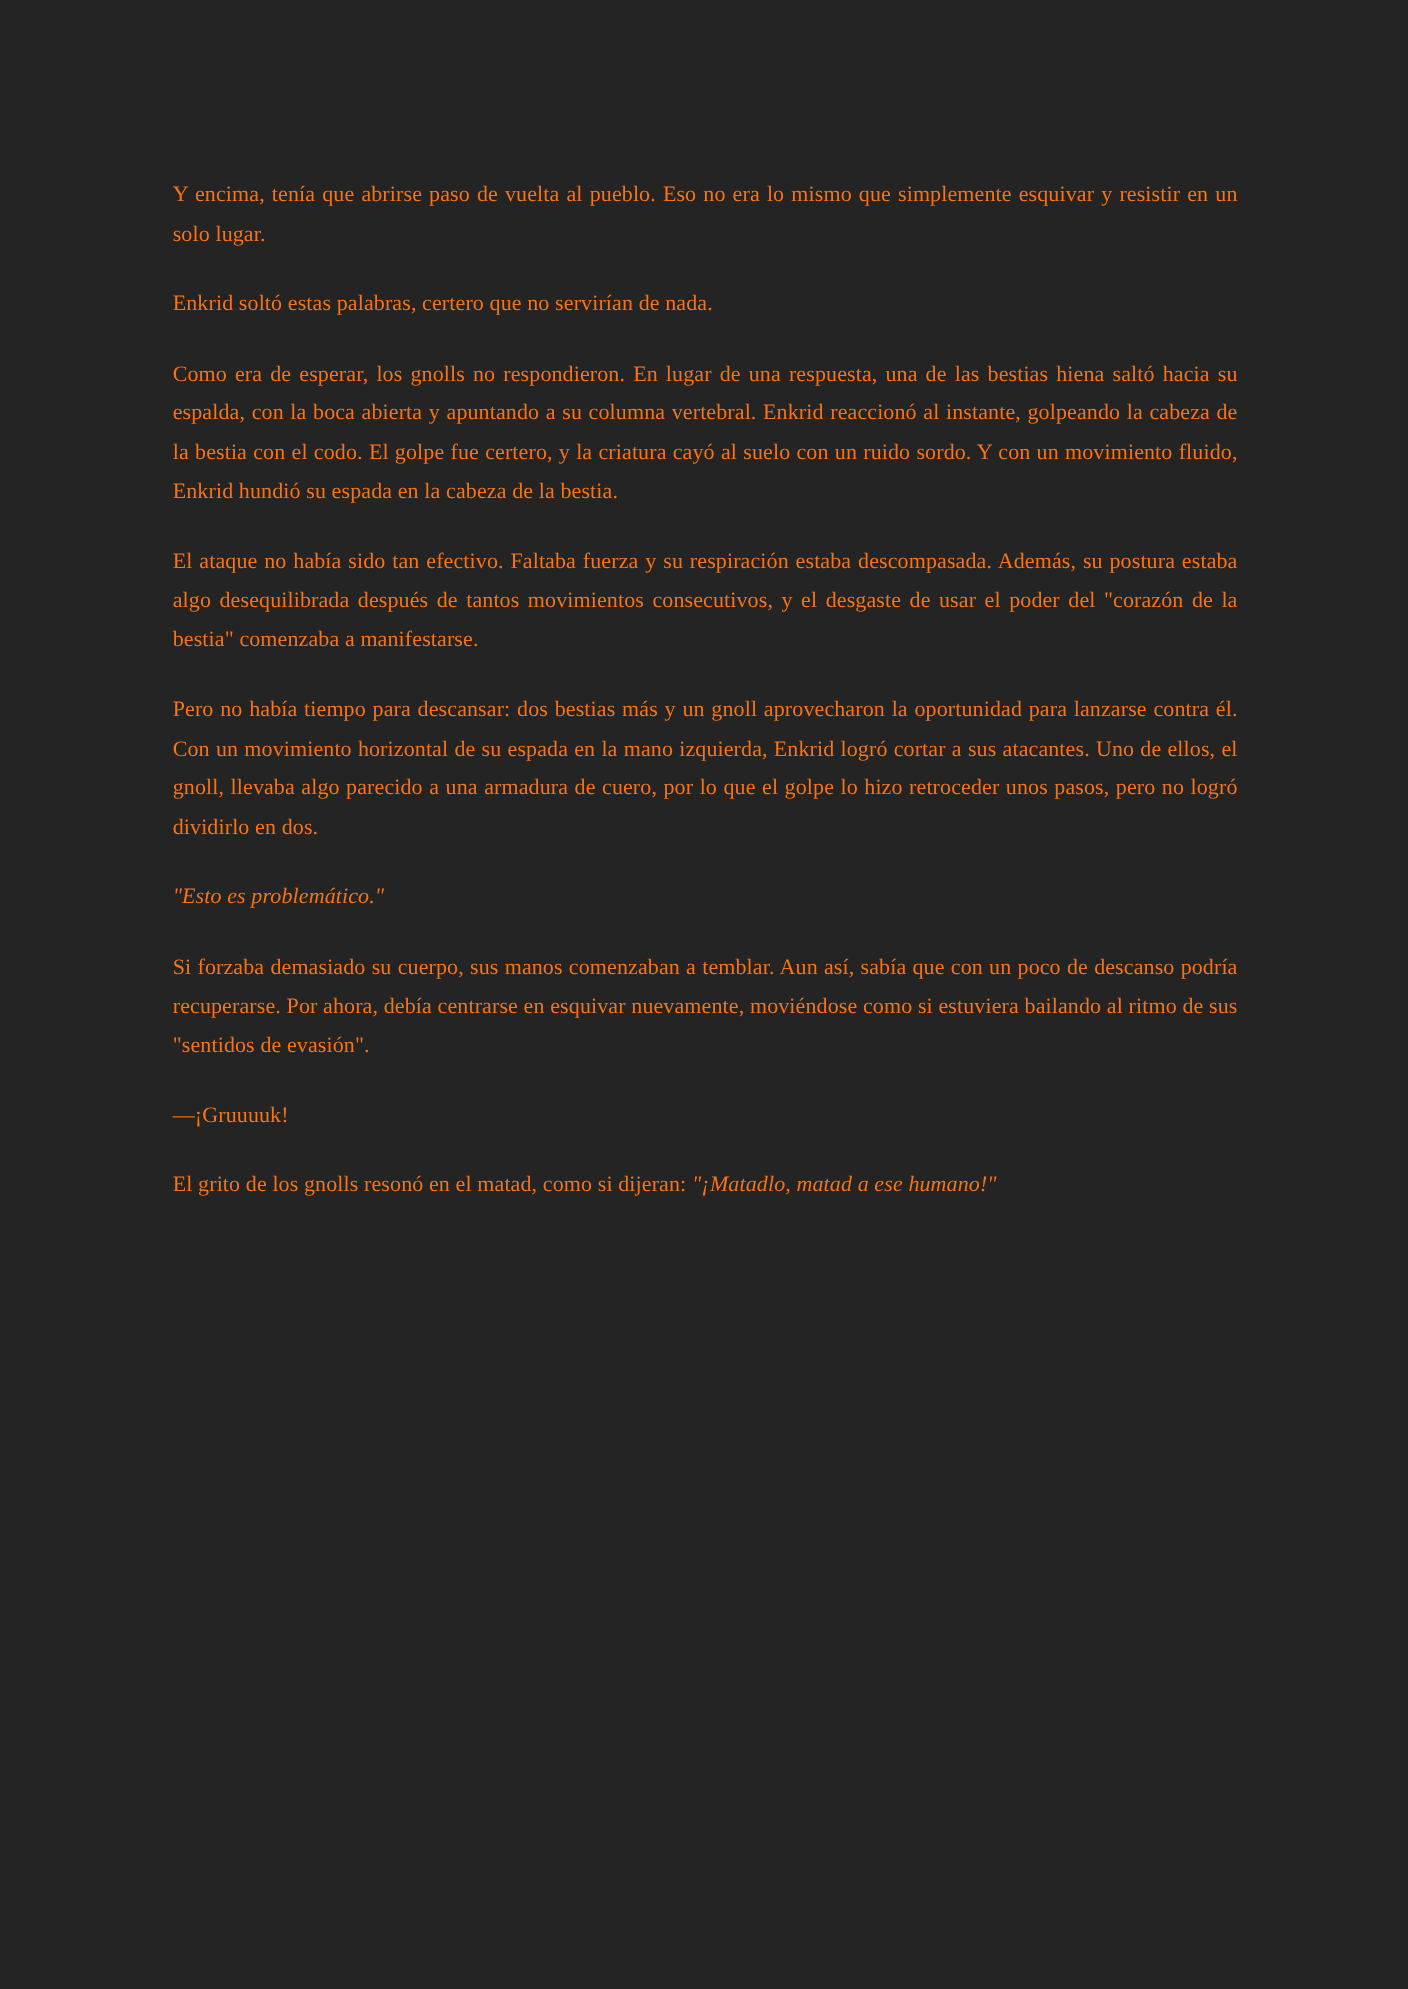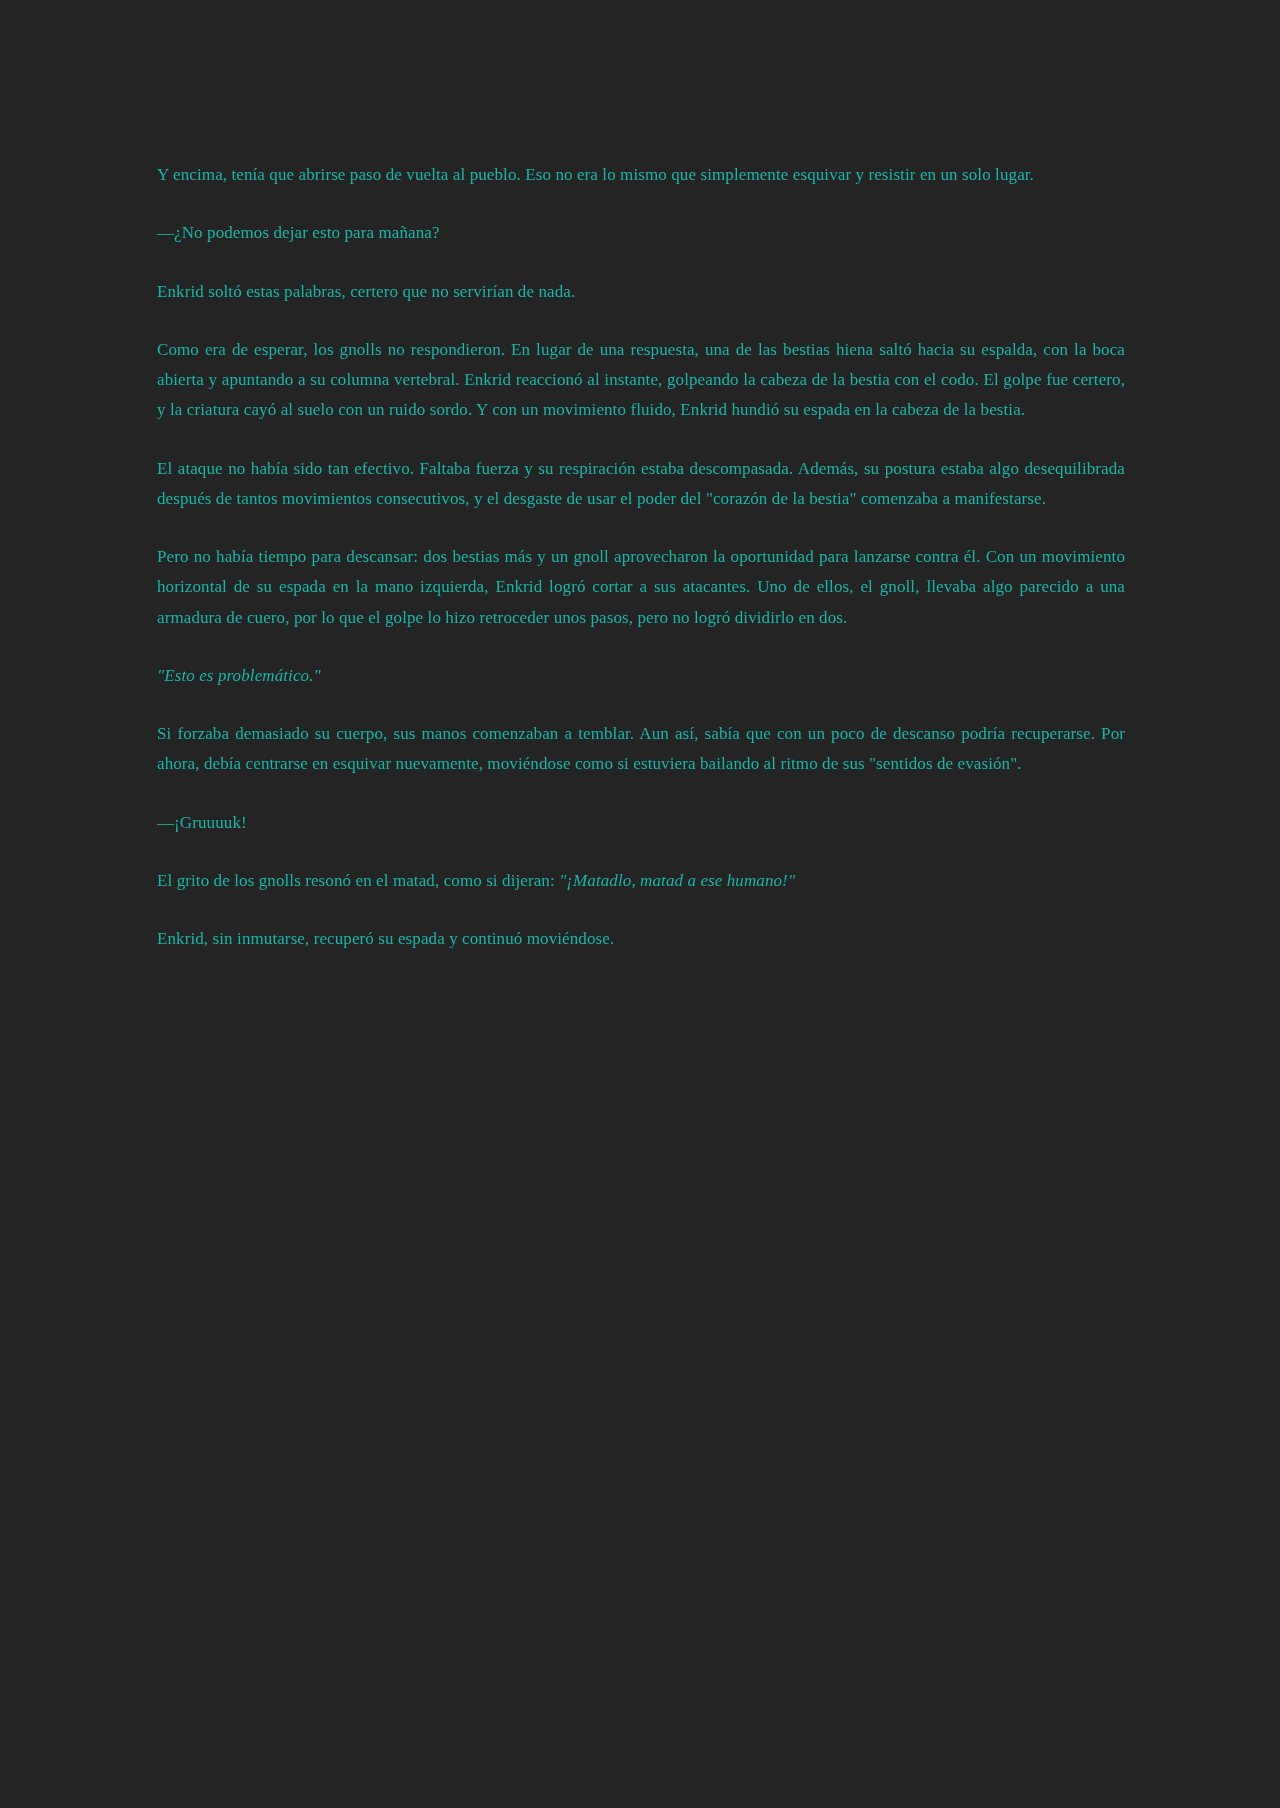--- a/index.html
+++ b/index.html
@@ -15,39 +15,37 @@
   }
   .reader-page {
     box-sizing: border-box;
     width: 1280px;
     height: 1808px;
     padding: 160px 155px 120px 157px;
     background: #242424;
   }
   .reader-page p {
     margin: 0 0 28px 0;
-    color: #14b8a6;
-    font-size: 17px;
+    color: #f97316;
+    font-size: 20px;
     line-height: 1.78;
     text-align: justify;
     letter-spacing: 0.1px;
   }
   .reader-page p span { white-space: pre-wrap; }
   .seg-italic { font-style: italic; }
 </style>
 </head>
 <body>
 
 <div class="reader-page">
   <div id="text-content">
       <p><span>Y encima, tenía que abrirse paso de vuelta al pueblo. Eso no era lo mismo que simplemente esquivar y resistir en un solo lugar.</span></p>
-      <p><span>—¿No podemos dejar esto para mañana?</span></p>
       <p><span>Enkrid soltó estas palabras, certero que no servirían de nada.</span></p>
       <p><span>Como era de esperar, los gnolls no respondieron. En lugar de una respuesta, una de las bestias hiena saltó hacia su espalda, con la boca abierta y apuntando a su columna vertebral. Enkrid reaccionó al instante, golpeando la cabeza de la bestia con el codo. El golpe fue certero, y la criatura cayó al suelo con un ruido sordo. Y con un movimiento fluido, Enkrid hundió su espada en la cabeza de la bestia.</span></p>
       <p><span>El ataque no había sido tan efectivo. Faltaba fuerza y su respiración estaba descompasada. Además, su postura estaba algo desequilibrada después de tantos movimientos consecutivos, y el desgaste de usar el poder del "corazón de la bestia" comenzaba a manifestarse.</span></p>
       <p><span>Pero no había tiempo para descansar: dos bestias más y un gnoll aprovecharon la oportunidad para lanzarse contra él. Con un movimiento horizontal de su espada en la mano izquierda, Enkrid logró cortar a sus atacantes. Uno de ellos, el gnoll, llevaba algo parecido a una armadura de cuero, por lo que el golpe lo hizo retroceder unos pasos, pero no logró dividirlo en dos.</span></p>
       <p><span class="seg-italic">"Esto es problemático."</span></p>
       <p><span>Si forzaba demasiado su cuerpo, sus manos comenzaban a temblar. Aun así, sabía que con un poco de descanso podría recuperarse. Por ahora, debía centrarse en esquivar nuevamente, moviéndose como si estuviera bailando al ritmo de sus "sentidos de evasión".</span></p>
       <p><span>—¡Gruuuuk!</span></p>
       <p><span>El grito de los gnolls resonó en el matad, como si dijeran: </span><span class="seg-italic">"¡Matadlo, matad a ese humano!"</span></p>
-      <p><span>Enkrid, sin inmutarse, recuperó su espada y continuó moviéndose.</span></p>
     </div>
 </div>
 
 </body></html>

